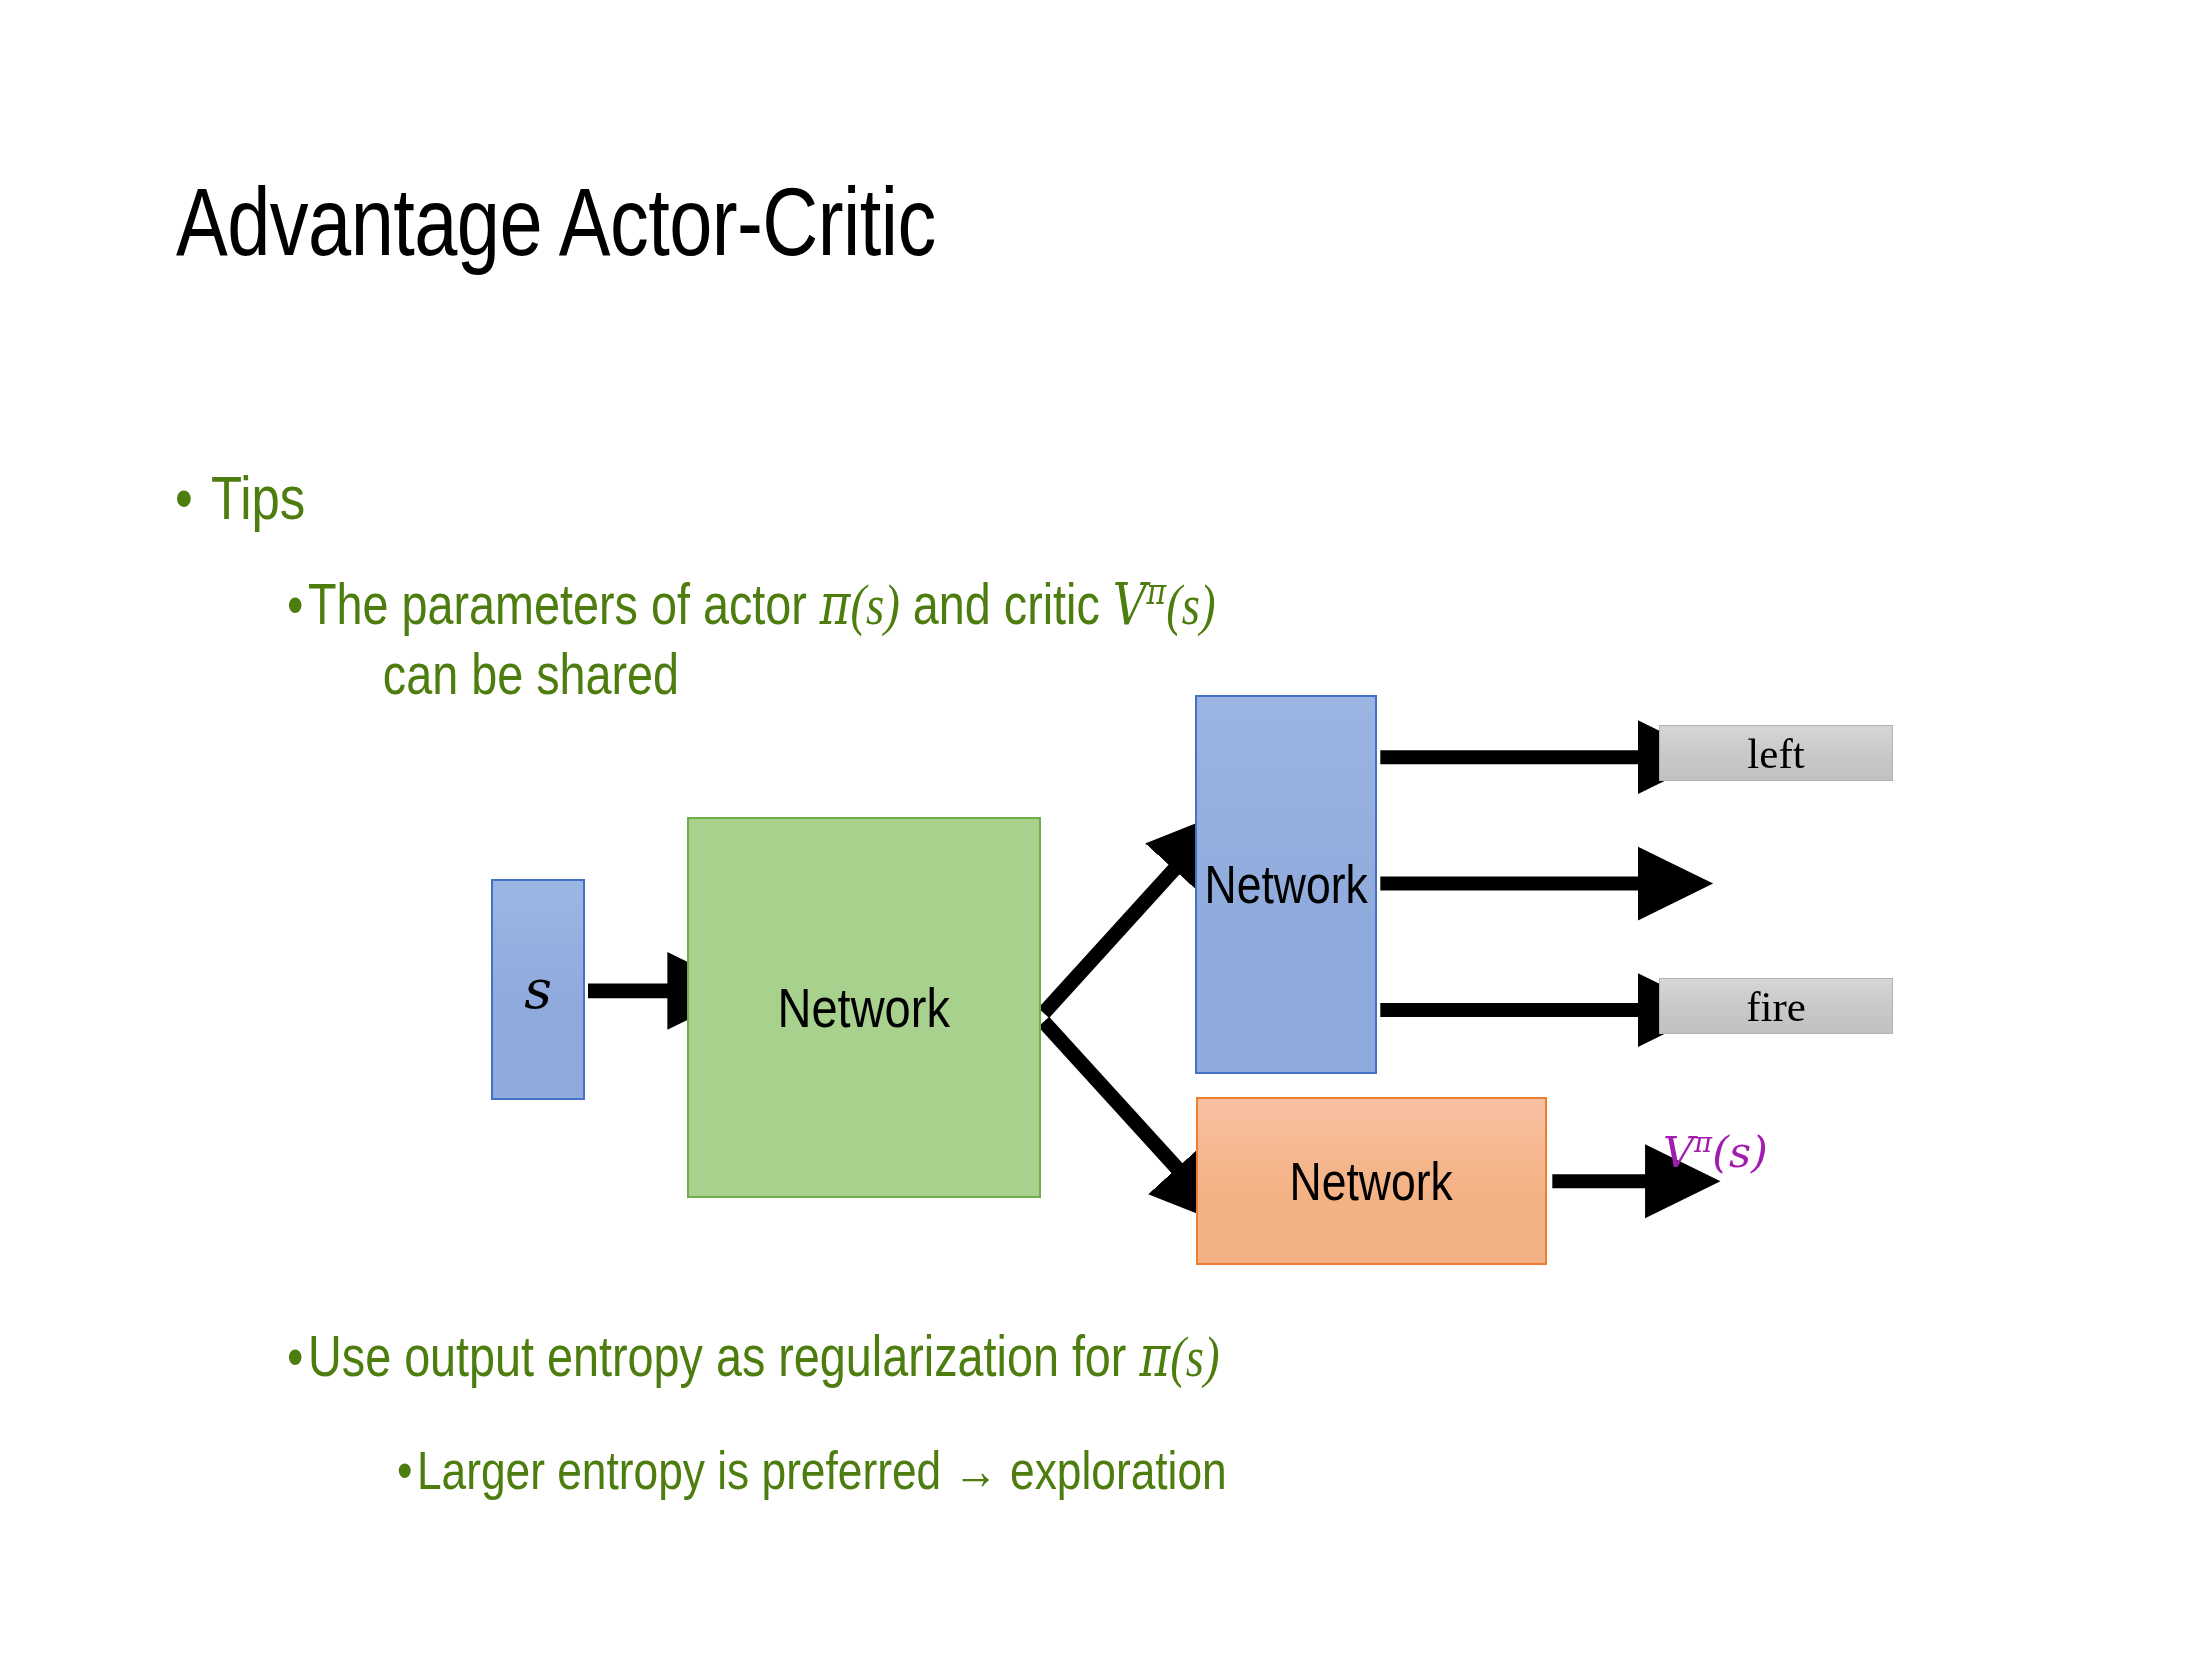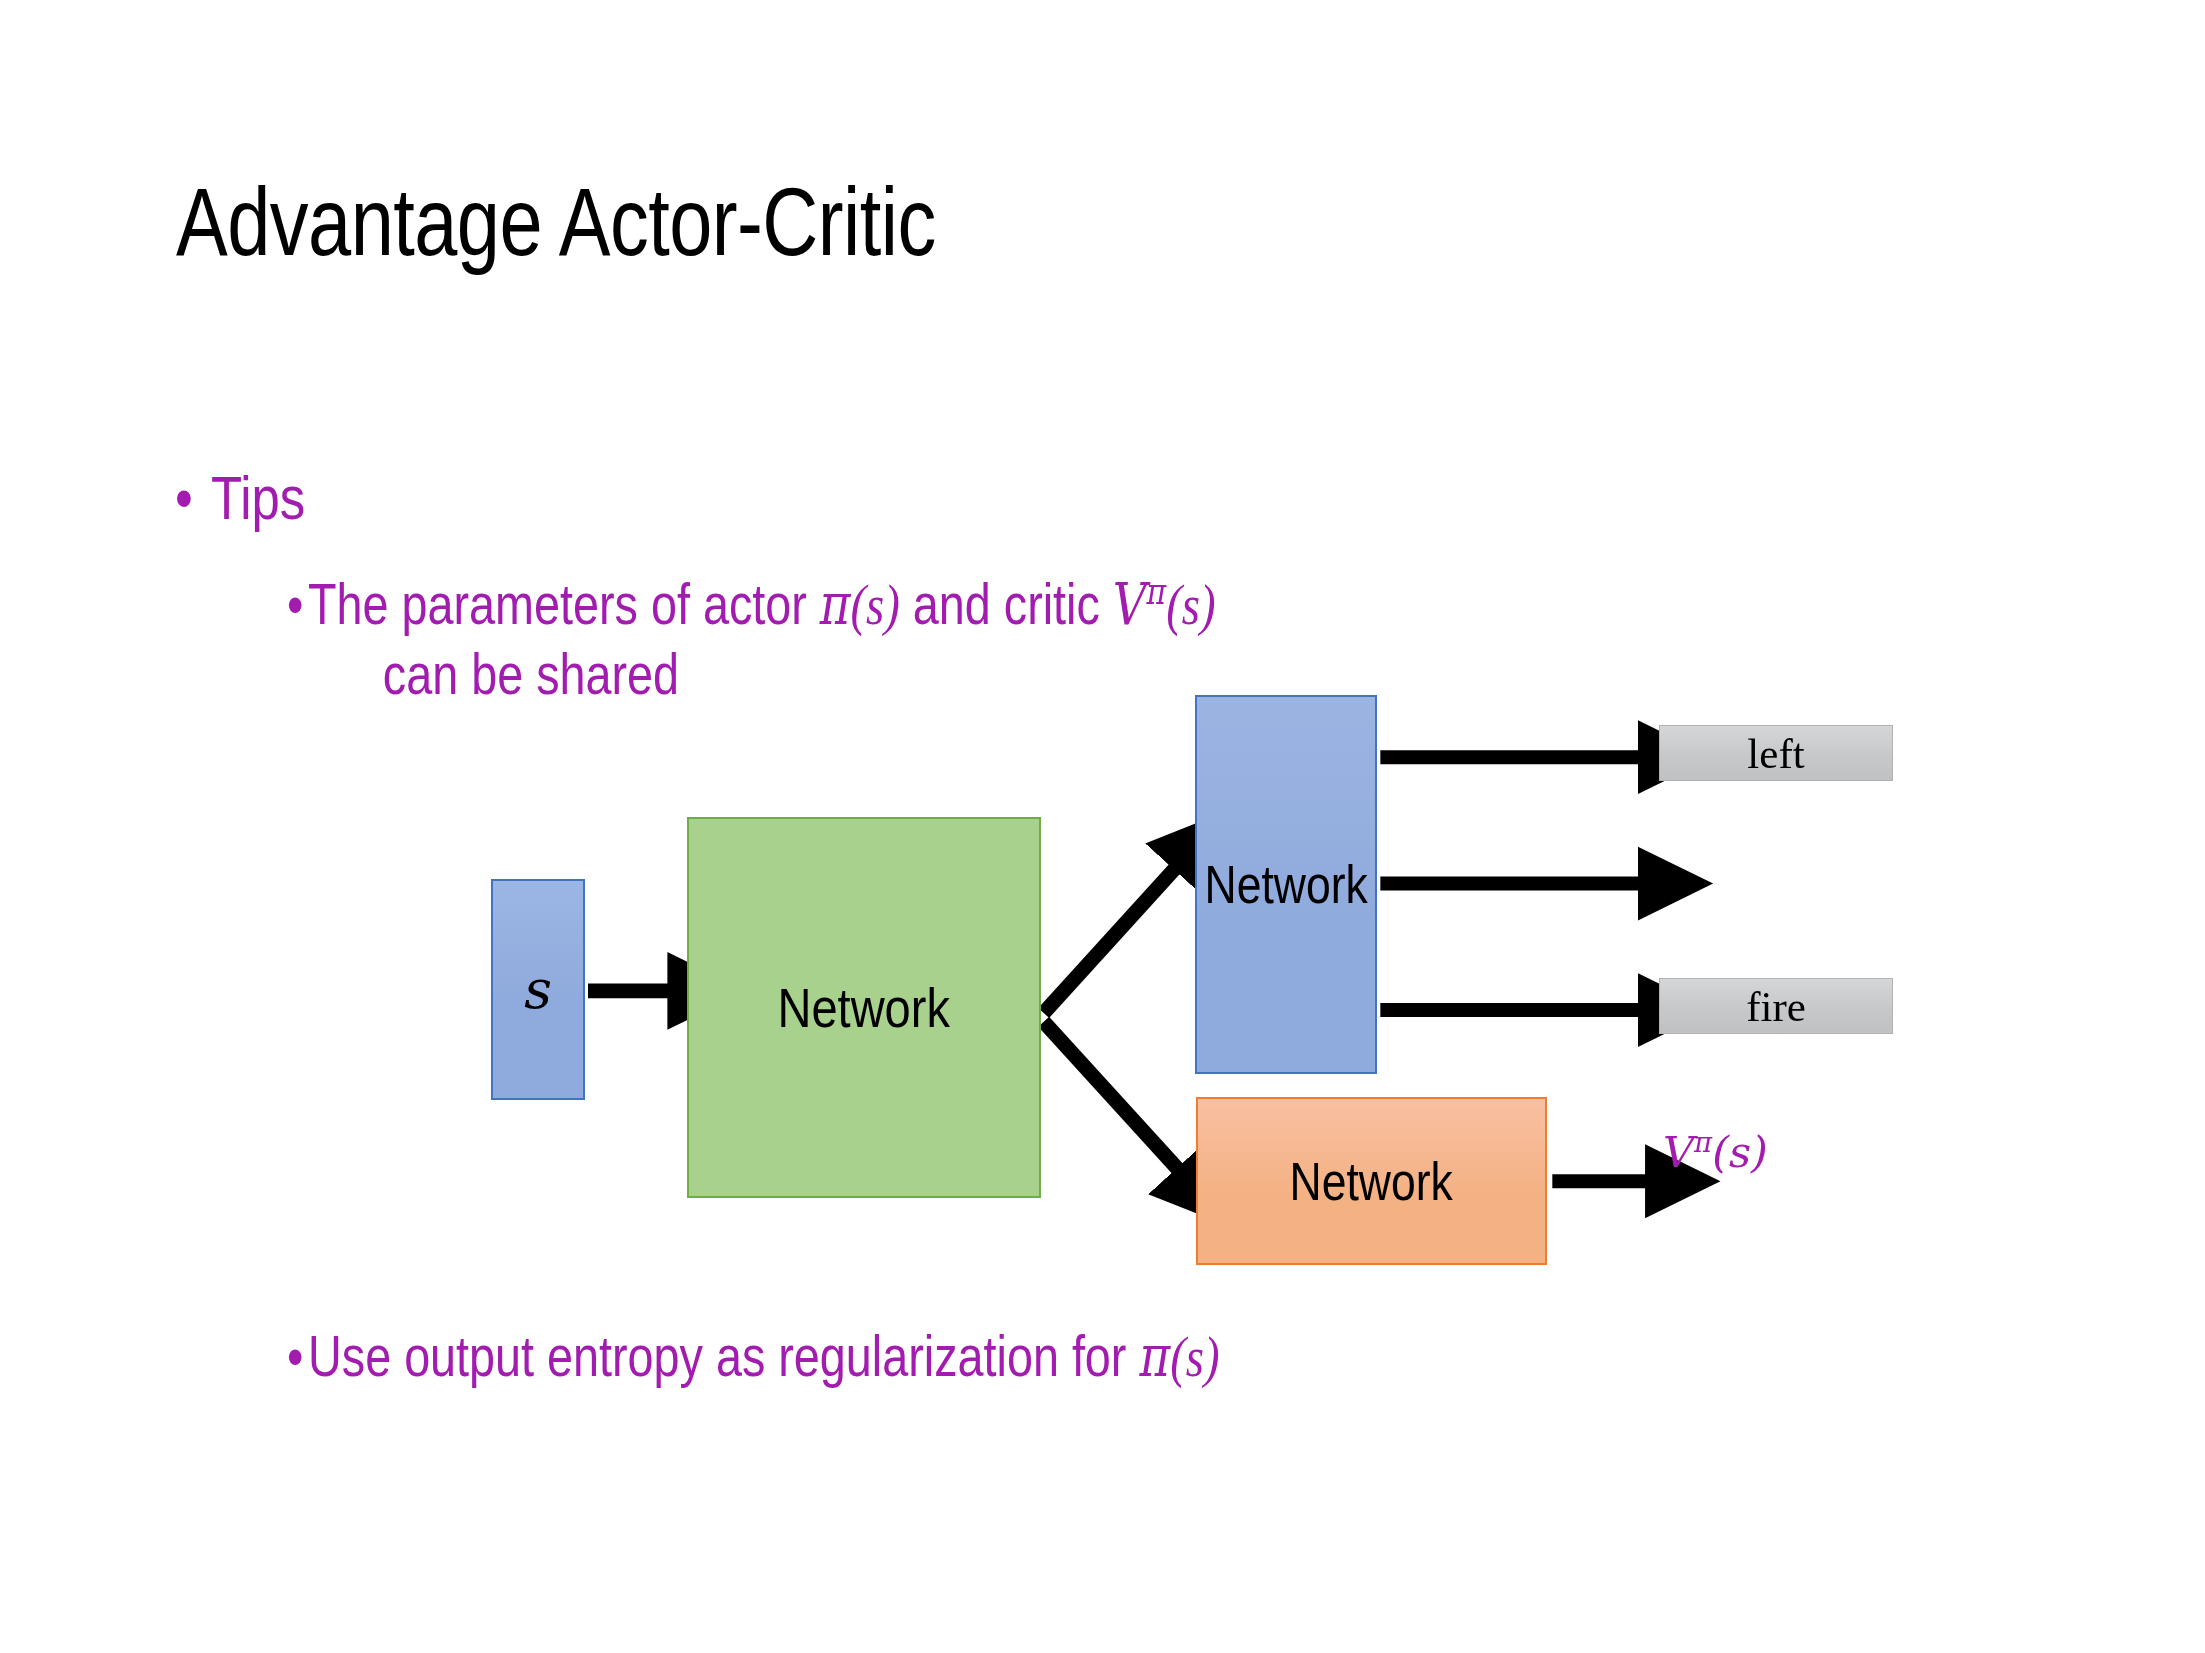--- a/index.html
+++ b/index.html
@@ -29,21 +29,21 @@
     letter-spacing: -0.7px;
     color: #000000;
     white-space: nowrap;
     transform: scaleX(0.80);
     transform-origin: left top;
   }
 
   
   .bullet {
     position: absolute;
-    color: #a21caf;
+    color: #4d7c0f;
     font-family: "Liberation Sans", sans-serif;
     white-space: nowrap;
   }
   .bullet .sq {
     display: inline-block;
     transform: scaleX(0.82);
     transform-origin: left center;
   }
   .dot {
     display: inline-block;
@@ -260,15 +260,20 @@
 
     <div id="vpi-out"><span>V</span><span class="sup">π</span><span>(s)</span></div>
   </div>
 
   <div class="bullet" id="b-entropy">
     <span class="sq">
       <span class="dot">•</span><span>Use output entropy as regularization for </span><span class="mupright">π</span><span class="mi">(s)</span>
     </span>
   </div>
 
+  <div class="bullet" id="b-larger">
+    <span class="sq">
+      <span class="dot">•</span><span>Larger entropy is preferred → exploration</span>
+    </span>
+  </div>
 
 </div>
 
 
 </body></html>

